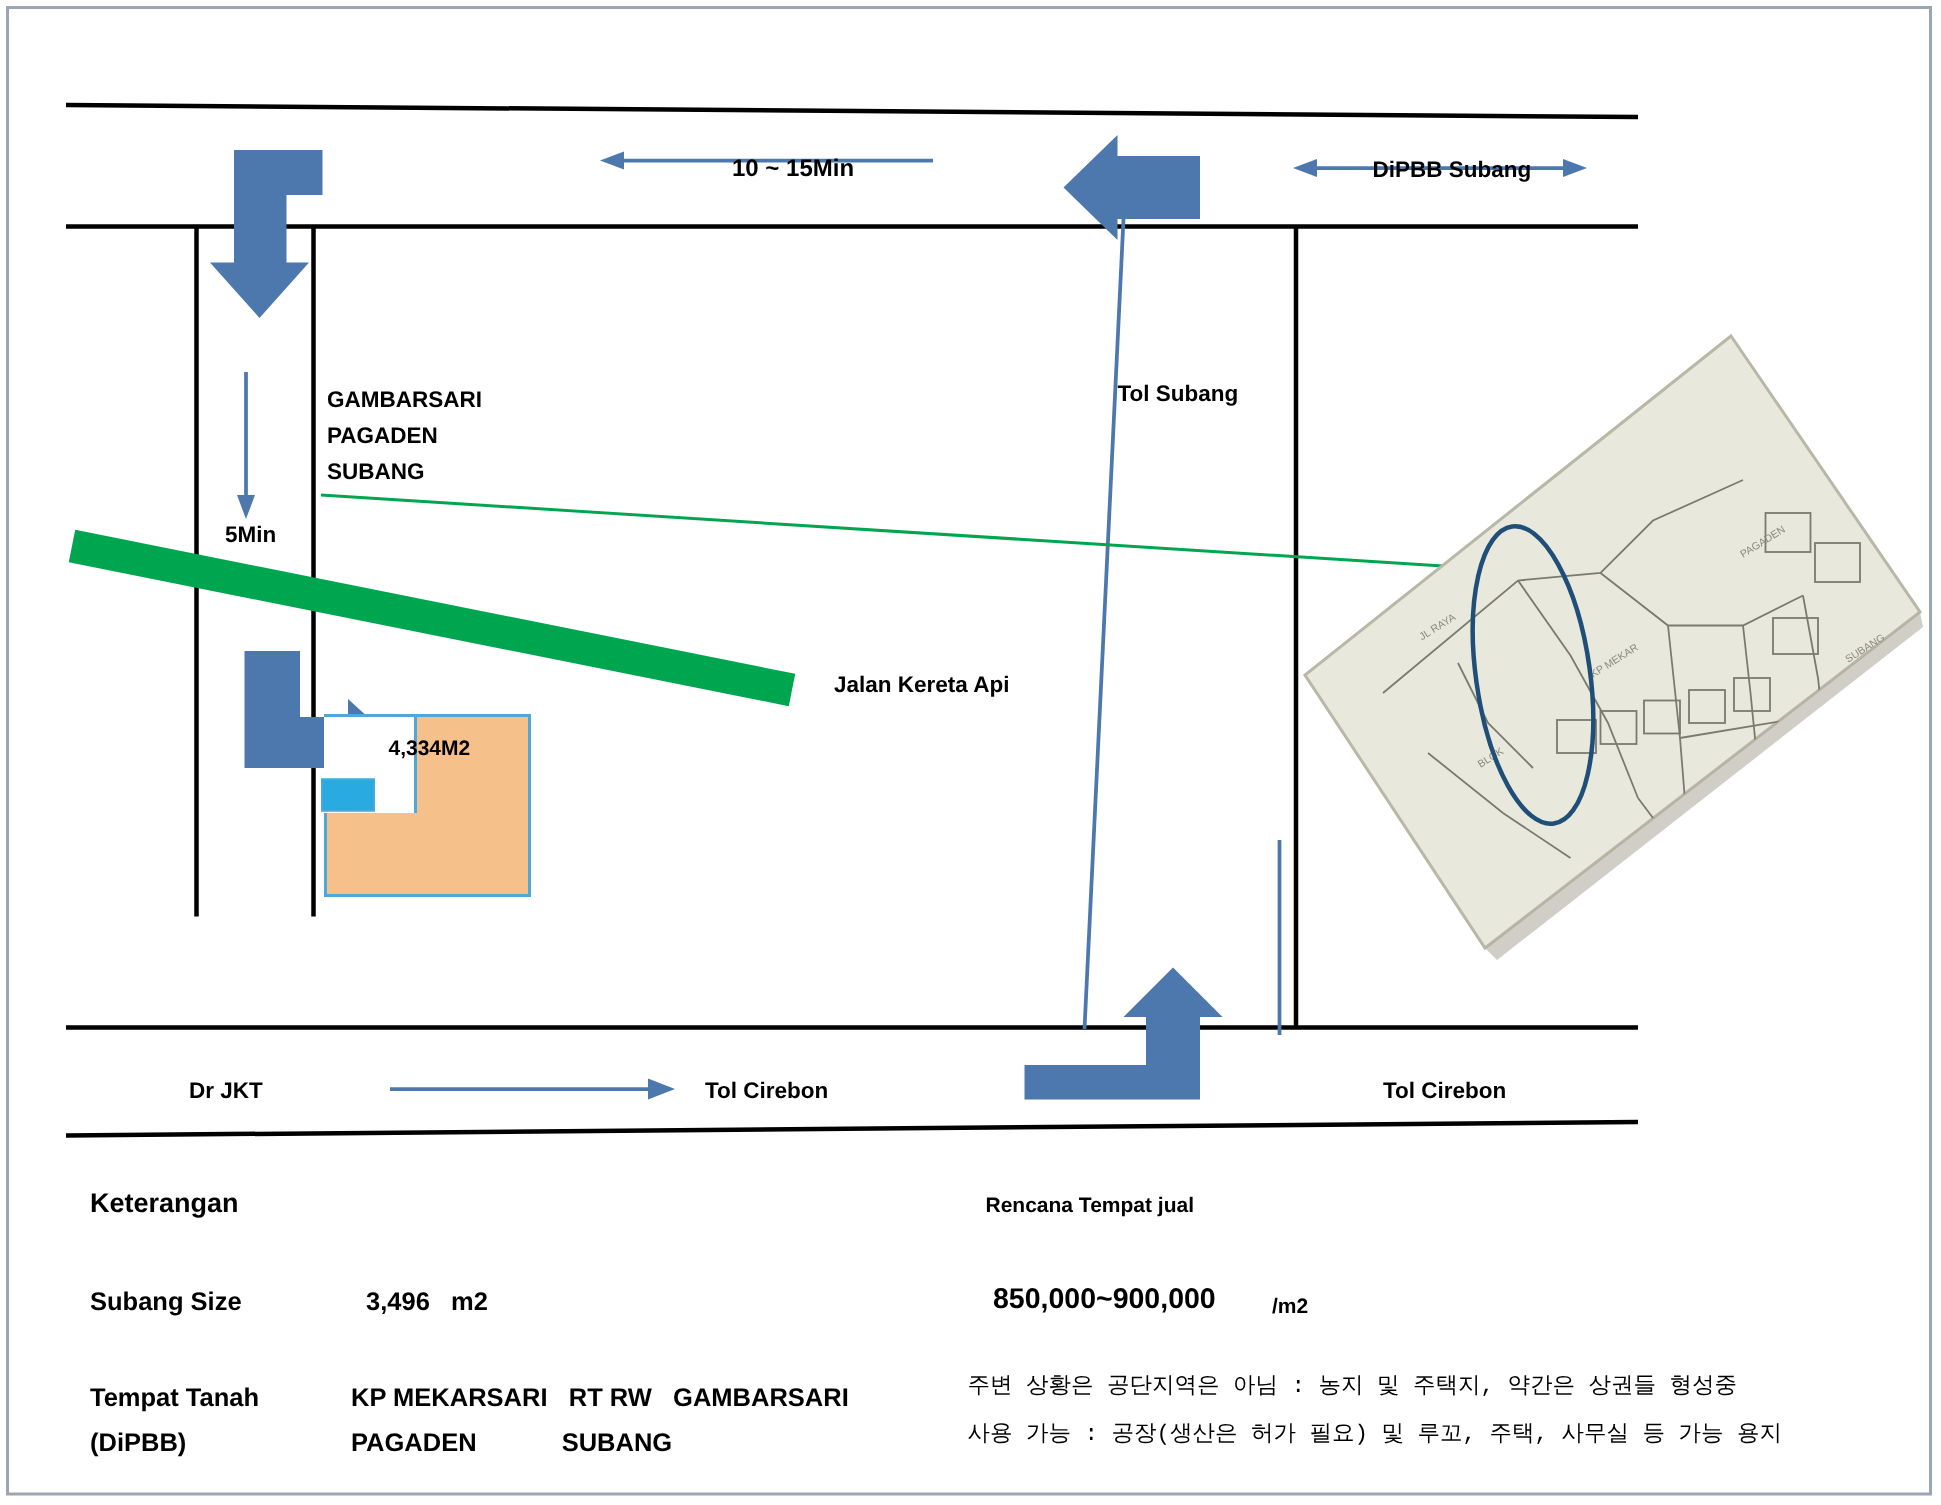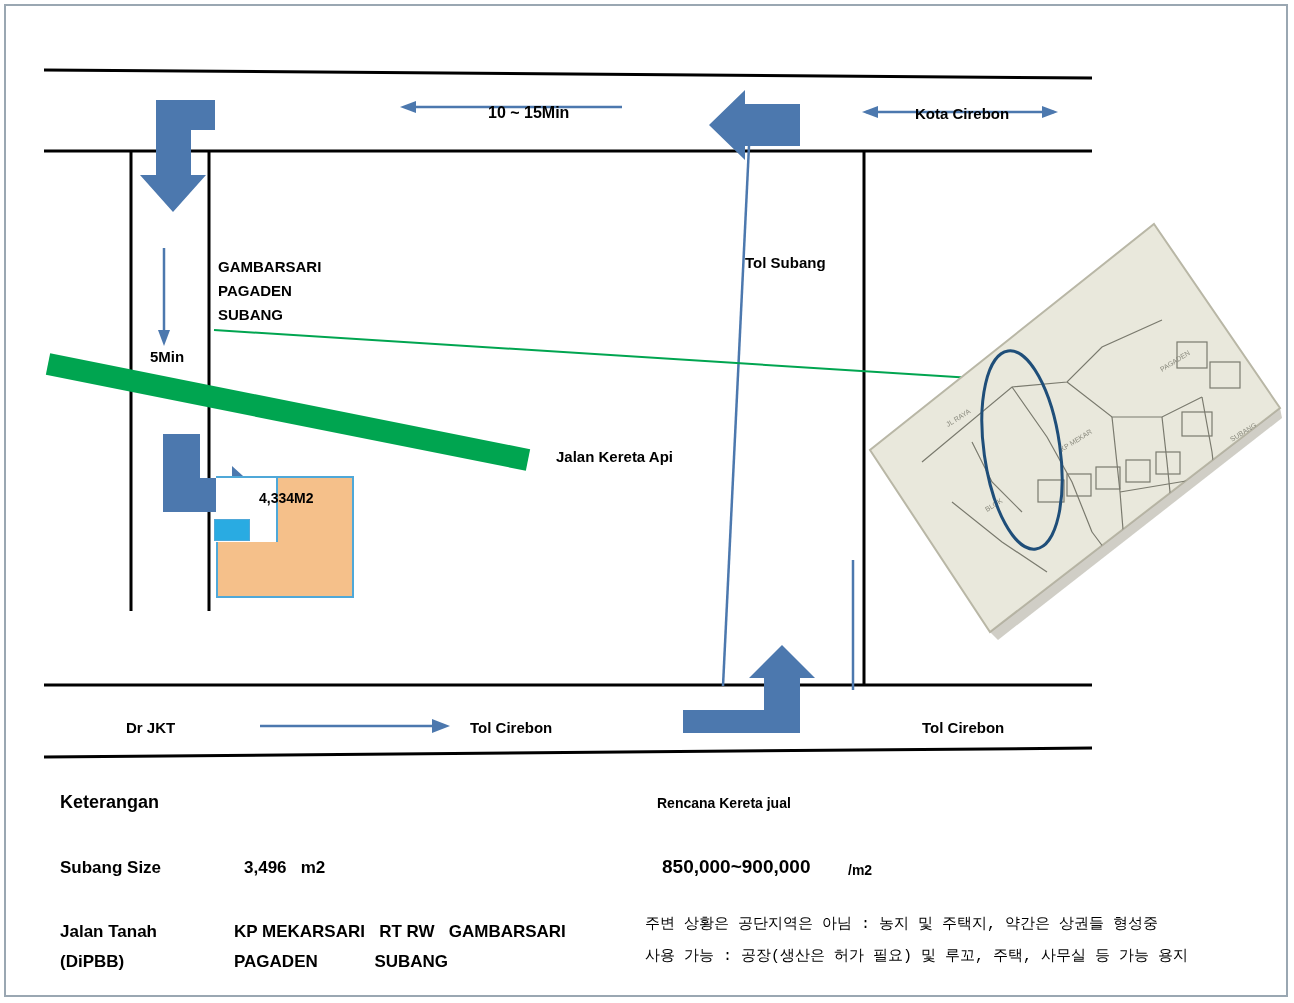--- a/index.html
+++ b/index.html
@@ -177,21 +177,21 @@
       <text x="370" y="230" transform="rotate(-32 370 230)">SUBANG</text>
     </g>
 
     <ellipse cx="160" cy="238" rx="38" ry="100" transform="rotate(-8 160 238)" fill="none" stroke="#1F4E79" stroke-width="3"></ellipse>
 
     <polygon points="418,196 128,420 136,428 420,206" fill="#b0aea0" opacity="0.6"></polygon>
   </svg>
 
   <div class="label txt" style="left:488px; top:104px; font-size:16px;">10 ~ 15Min</div>
 
-  <div class="label txt" style="left:915px; top:105px; font-size:15px;">Kota Cirebon</div>
+  <div class="label txt" style="left:915px; top:105px; font-size:15px;">DiPBB Subang</div>
 
   <div class="label txt" style="left:745px; top:254px; font-size:15px;">Tol Subang</div>
 
   <div class="label txt" style="left:218px; top:255px; font-size:15px; line-height:24px;">GAMBARSARI
 PAGADEN
 SUBANG</div>
 
   <div class="label txt" style="left:150px; top:348px; font-size:15px;">5Min</div>
 
   <div class="label txt" style="left:556px; top:448px; font-size:15px;">Jalan Kereta Api</div>
@@ -202,26 +202,26 @@
 
   <div class="label txt" style="left:470px; top:719px; font-size:15px;">Tol Cirebon</div>
 
   <div class="label txt" style="left:922px; top:719px; font-size:15px;">Tol Cirebon</div>
 
   <div class="bottom-info b-bold txt" style="left:48px; top:792px; font-size:18px;">Keterangan</div>
 
   <div class="bottom-info b-bold txt" style="left:48px; top:858px; font-size:17px;">Subang Size</div>
   <div class="bottom-info b-bold txt" style="left:232px; top:858px; font-size:17px;">3,496   m2</div>
 
-  <div class="bottom-info b-bold txt" style="left:48px; top:917px; font-size:17px; line-height:30px;">Jalan Tanah
+  <div class="bottom-info b-bold txt" style="left:48px; top:917px; font-size:17px; line-height:30px;">Tempat Tanah
 (DiPBB)</div>
   <div class="bottom-info b-bold txt" style="left:222px; top:917px; font-size:17px; line-height:30px;">KP MEKARSARI   RT RW   GAMBARSARI
 PAGADEN            SUBANG</div>
 
-  <div class="bottom-info b-bold txt" style="left:645px; top:795px; font-size:14px;">Rencana Kereta jual</div>
+  <div class="bottom-info b-bold txt" style="left:645px; top:795px; font-size:14px;">Rencana Tempat jual</div>
 
   <div class="bottom-info b-bold txt" style="left:650px; top:856px; font-size:19px;">850,000~900,000</div>
   <div class="bottom-info b-bold txt" style="left:836px; top:862px; font-size:14px;">/m2</div>
 
   <div class="bottom-info kor" style="left:645px; top:914px;">주변 상황은 공단지역은 아님 : 농지 및 주택지, 약간은 상권들 형성중</div>
   <div class="bottom-info kor" style="left:645px; top:946px;">사용 가능 : 공장(생산은 허가 필요) 및 루꼬, 주택, 사무실 등 가능 용지</div>
 
 </div>
 
 </body></html>

